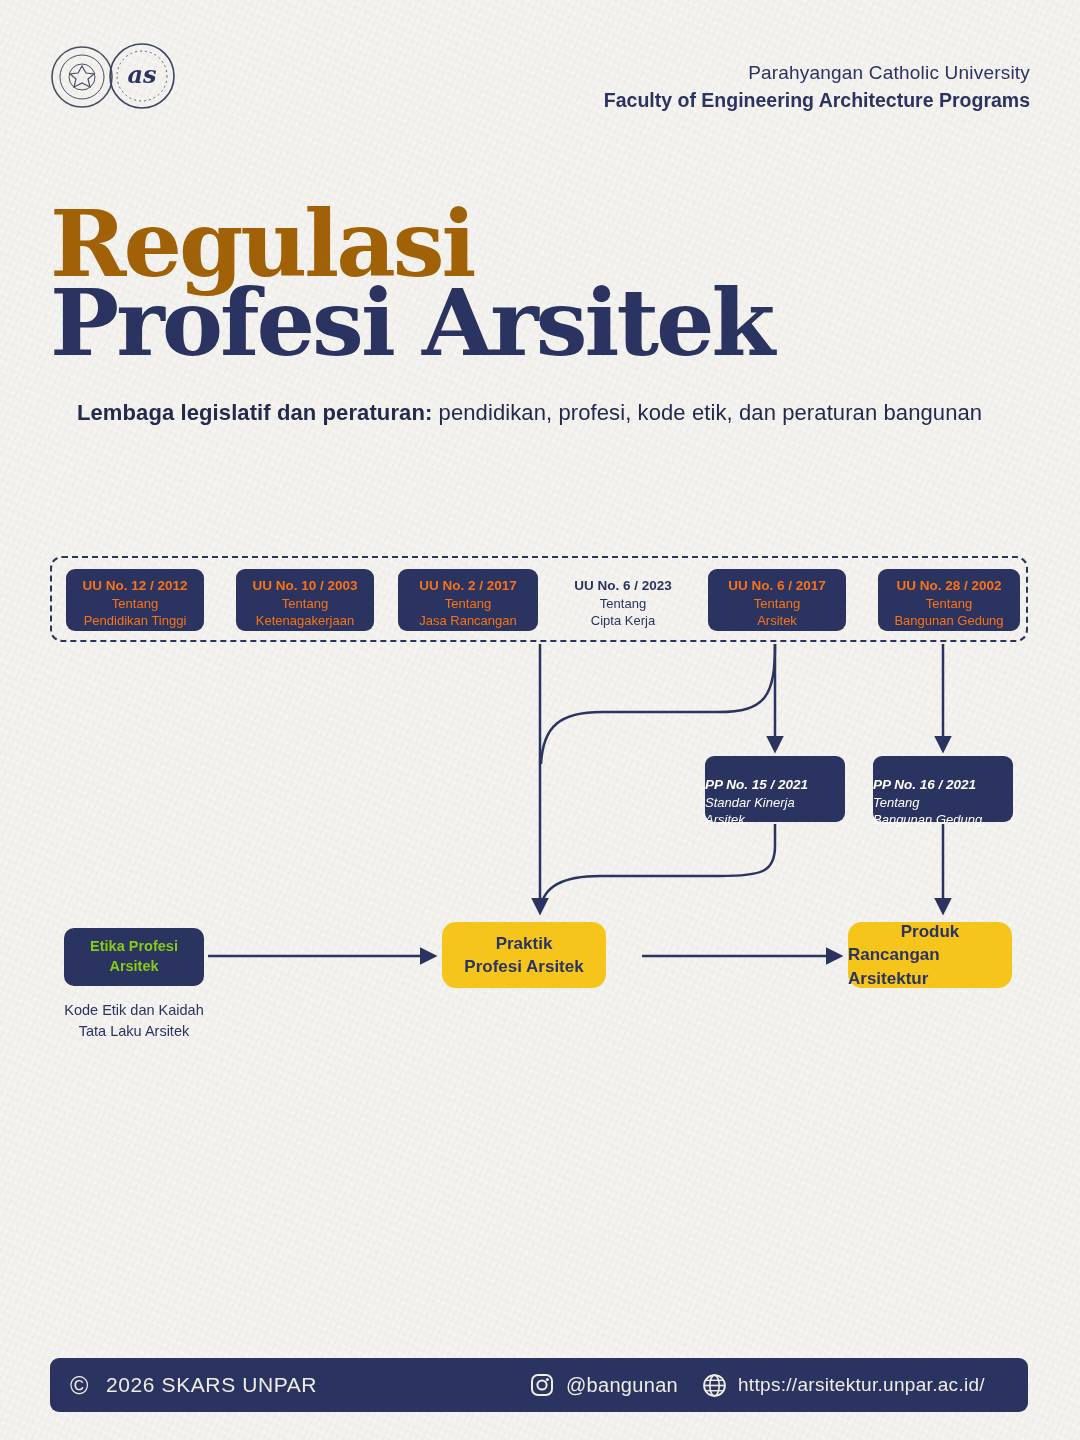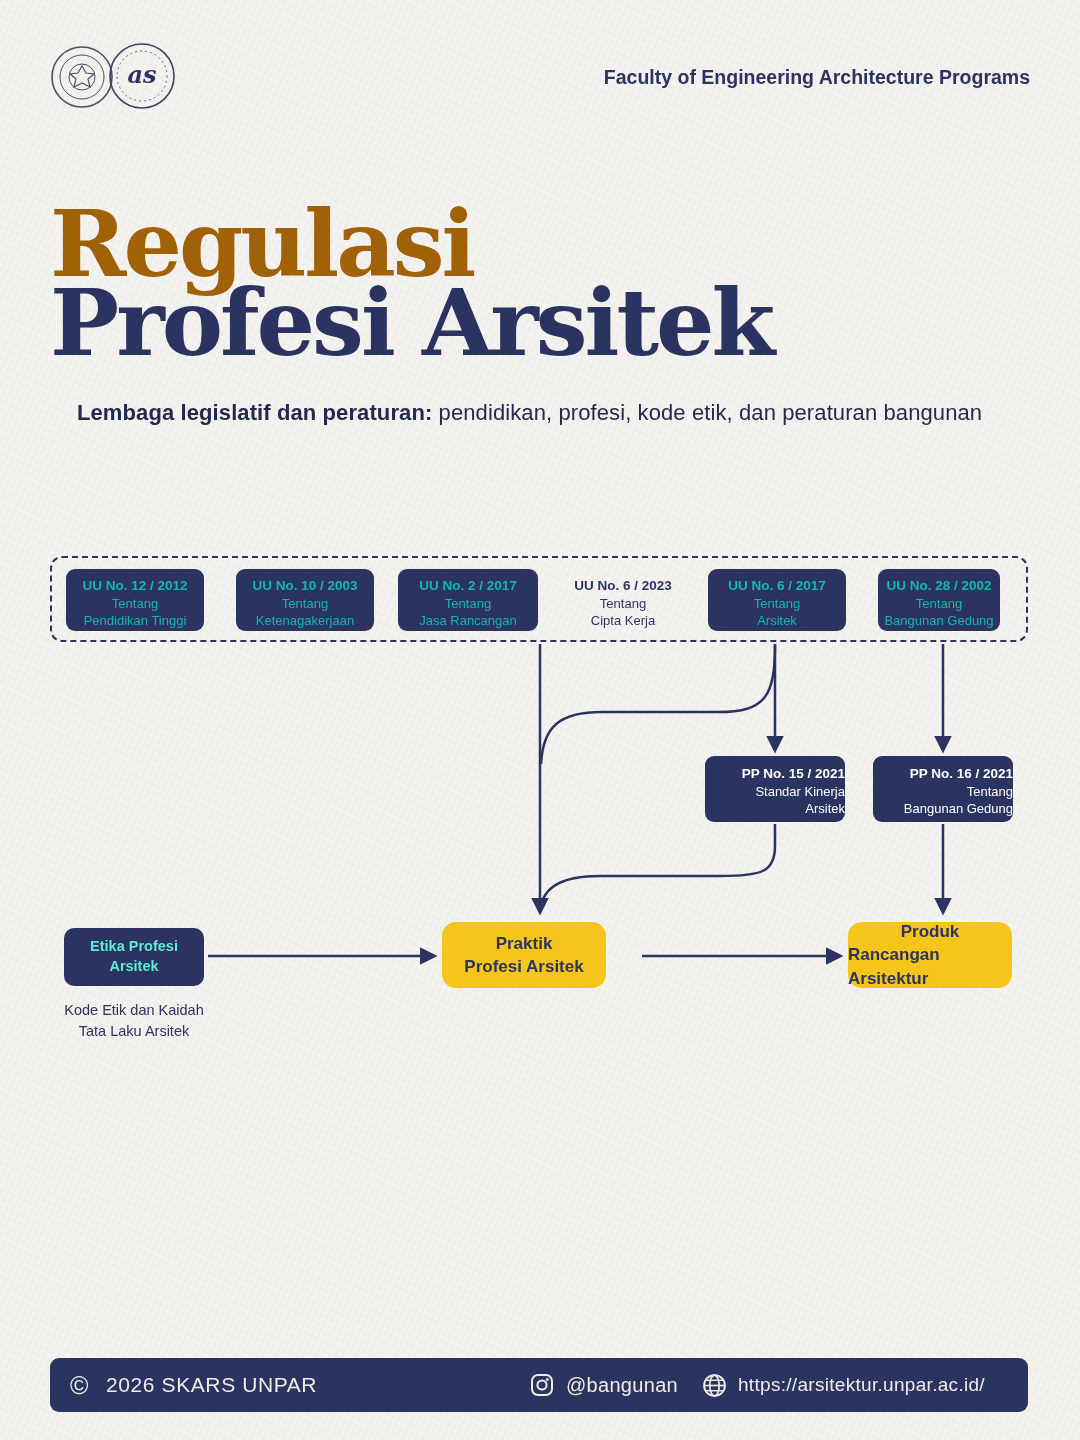--- a/index.html
+++ b/index.html
@@ -56,38 +56,38 @@
   .laws-frame {
     position: absolute; left: 50px; top: 556px;
     width: 978px; height: 86px;
     border: 2px dashed #2b3360; border-radius: 12px;
   }
   .law-node {
     position: absolute; top: 11px; height: 62px;
     border-radius: 9px; text-align: center;
     padding-top: 8px; line-height: 1.32;
   }
-  .law-node.boxed { background: #2b3360; color: #14b8a6; }
+  .law-node.boxed { background: #2b3360; color: #f97316; }
   .law-node.plain { color: #2b3360; }
   .law-node .n1 { font-size: 13.5px; font-weight: 700; }
   .law-node .n2 { font-size: 13px; font-weight: 400; }
 
   
   .pp-node {
     position: absolute; width: 140px; height: 66px;
     background: #2b3360; color: #fff; border-radius: 9px;
-    text-align: right; padding-top: 9px; line-height: 1.32; z-index: 2;
+    text-align: left; padding-top: 20px; line-height: 1.32; z-index: 2; font-style: italic;
   }
   .pp-node .n1 { font-size: 13.5px; font-weight: 700; }
   .pp-node .n2 { font-size: 13px; }
 
   
   .ethics-node {
     position: absolute; left: 64px; top: 928px; width: 140px; height: 58px;
-    background: #2b3360; color: #5eead4; border-radius: 10px;
+    background: #2b3360; color: #84cc16; border-radius: 10px;
     display: flex; flex-direction: column; justify-content: center; align-items: center;
     font-size: 14.5px; font-weight: 700; line-height: 1.35; z-index: 2;
   }
   .ethics-caption {
     position: absolute; left: 39px; top: 1000px; width: 190px;
     text-align: center; font-size: 14.5px; line-height: 1.45; color: #2b3360;
   }
 
   
   .outcome-node {
@@ -130,20 +130,21 @@
   </span>
   <span class="logo logo-2">
     <svg width="68" height="68" viewBox="0 0 68 68">
       <circle cx="34" cy="34" r="32" fill="none" stroke="#3c4366" stroke-width="1.6"></circle>
       <circle cx="34" cy="34" r="25" fill="none" stroke="#3c4366" stroke-width="0.8" stroke-dasharray="2 3"></circle>
       <text x="34" y="41" text-anchor="middle" font-family="DejaVu Serif, serif" font-style="italic" font-weight="700" font-size="24" fill="#2b3360">as</text>
     </svg>
   </span>
 
   <div class="org">
+    <div class="o1">Parahyangan Catholic University</div>
     <div class="o2">Faculty of Engineering Architecture Programs</div>
   </div>
 
   <div class="title-1">Regulasi</div>
   <div class="title-2">Profesi Arsitek</div>
   <div class="subtitle">
     <b>Lembaga legislatif dan peraturan:</b>
     <span>pendidikan, profesi, kode etik, dan peraturan bangunan</span>
   </div>
 
@@ -184,21 +185,21 @@
     <div class="law-node plain" style="left:501px; width:140px;">
       <div class="n1">UU No. 6 / 2023</div>
       <div class="n2">Tentang</div>
       <div class="n2">Cipta Kerja</div>
     </div>
     <div class="law-node boxed" style="left:656px; width:138px;">
       <div class="n1">UU No. 6 / 2017</div>
       <div class="n2">Tentang</div>
       <div class="n2">Arsitek</div>
     </div>
-    <div class="law-node boxed" style="left:826px; width:122px;">
+    <div class="law-node boxed" style="left:826px; width:142px;">
       <div class="n1">UU No. 28 / 2002</div>
       <div class="n2">Tentang</div>
       <div class="n2">Bangunan Gedung</div>
     </div>
   </div>
 
   <div class="pp-node" style="left:705px; top:756px;">
     <div class="n1">PP No. 15 / 2021</div>
     <div class="n2">Standar Kinerja</div>
     <div class="n2">Arsitek</div>

